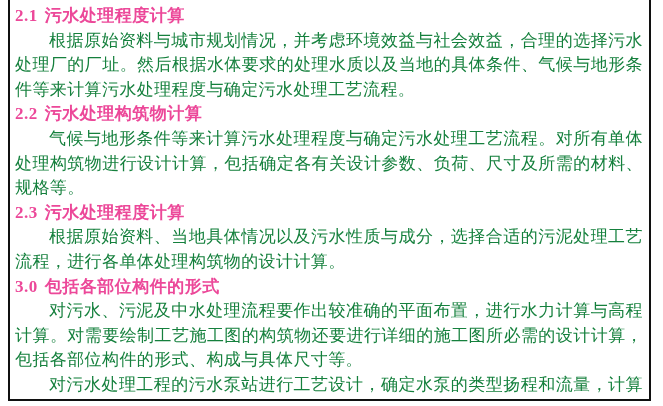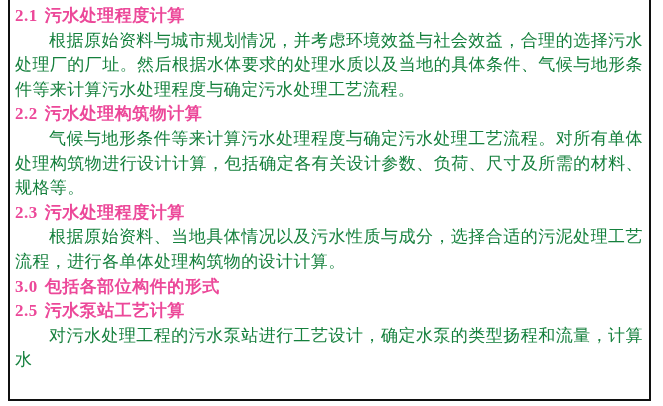--- a/index.html
+++ b/index.html
@@ -72,20 +72,20 @@
     <p class="para">气候与地形条件等来计算污水处理程度与确定污水处理工艺流程。对所有单体处理构筑物进行设计计算，包括确定各有关设计参数、负荷、尺寸及所需的材料、规格等。</p>
   </section>
 
   <section class="doc-section">
     <h2 class="heading"><span class="sec-num">2.3</span><span class="sec-title">污水处理程度计算</span></h2>
     <p class="para">根据原始资料、当地具体情况以及污水性质与成分，选择合适的污泥处理工艺流程，进行各单体处理构筑物的设计计算。</p>
   </section>
 
   <section class="doc-section">
     <h2 class="heading"><span class="sec-num">3.0</span><span class="sec-title">包括各部位构件的形式</span></h2>
+    <p class="para">对污水、污泥及中水处理流程要作出较准确的平面布置，进行水力计算与高程计算。对需要绘制工艺施工图的构筑物还要进行详细的施工图所必需的设计计算，包括各部位构件的形式、构成与具体尺寸等。</p>
   </section>
 
   <section class="doc-section">
-    <h2 class="heading"><span class="sec-num">2.5</span><span class="sec-title">污水泵站工艺计算</span></h2>
     <p class="para">对污水处理工程的污水泵站进行工艺设计，确定水泵的类型扬程和流量，计算水</p>
   </section>
 
 </div>
 
 </body></html>

